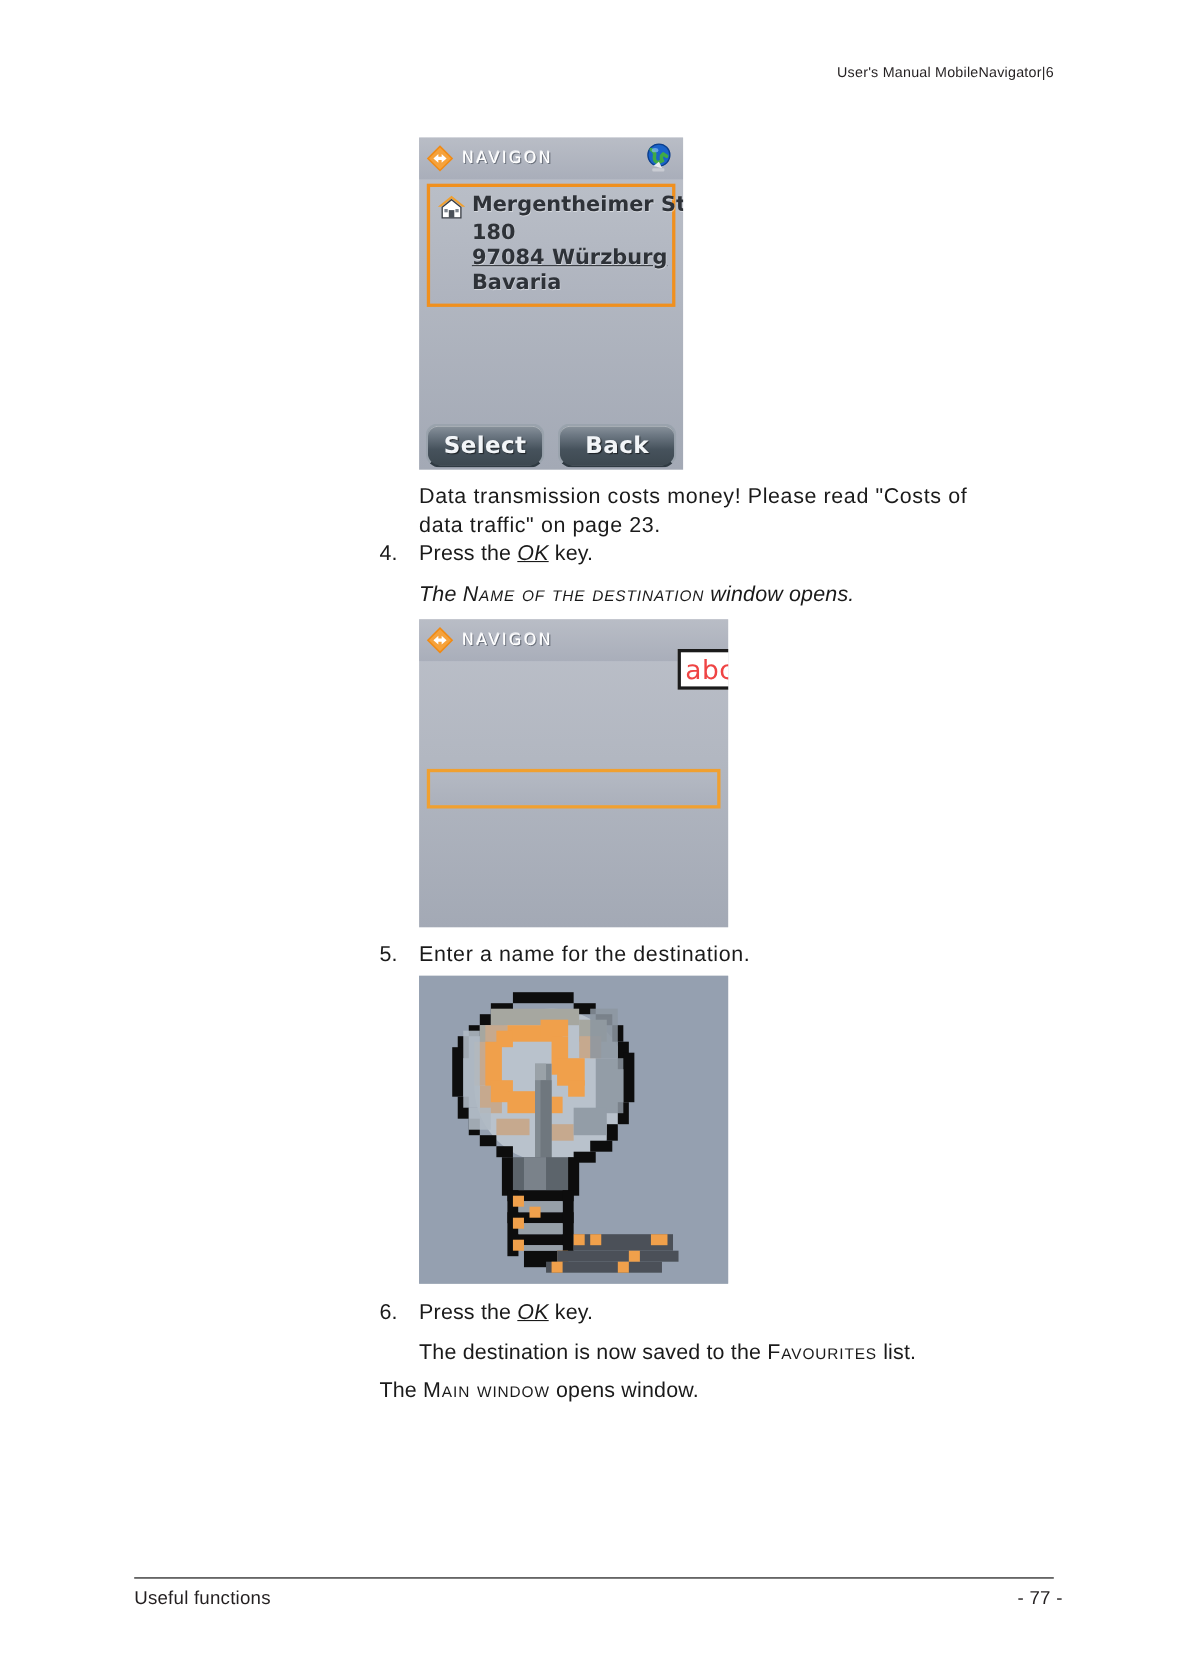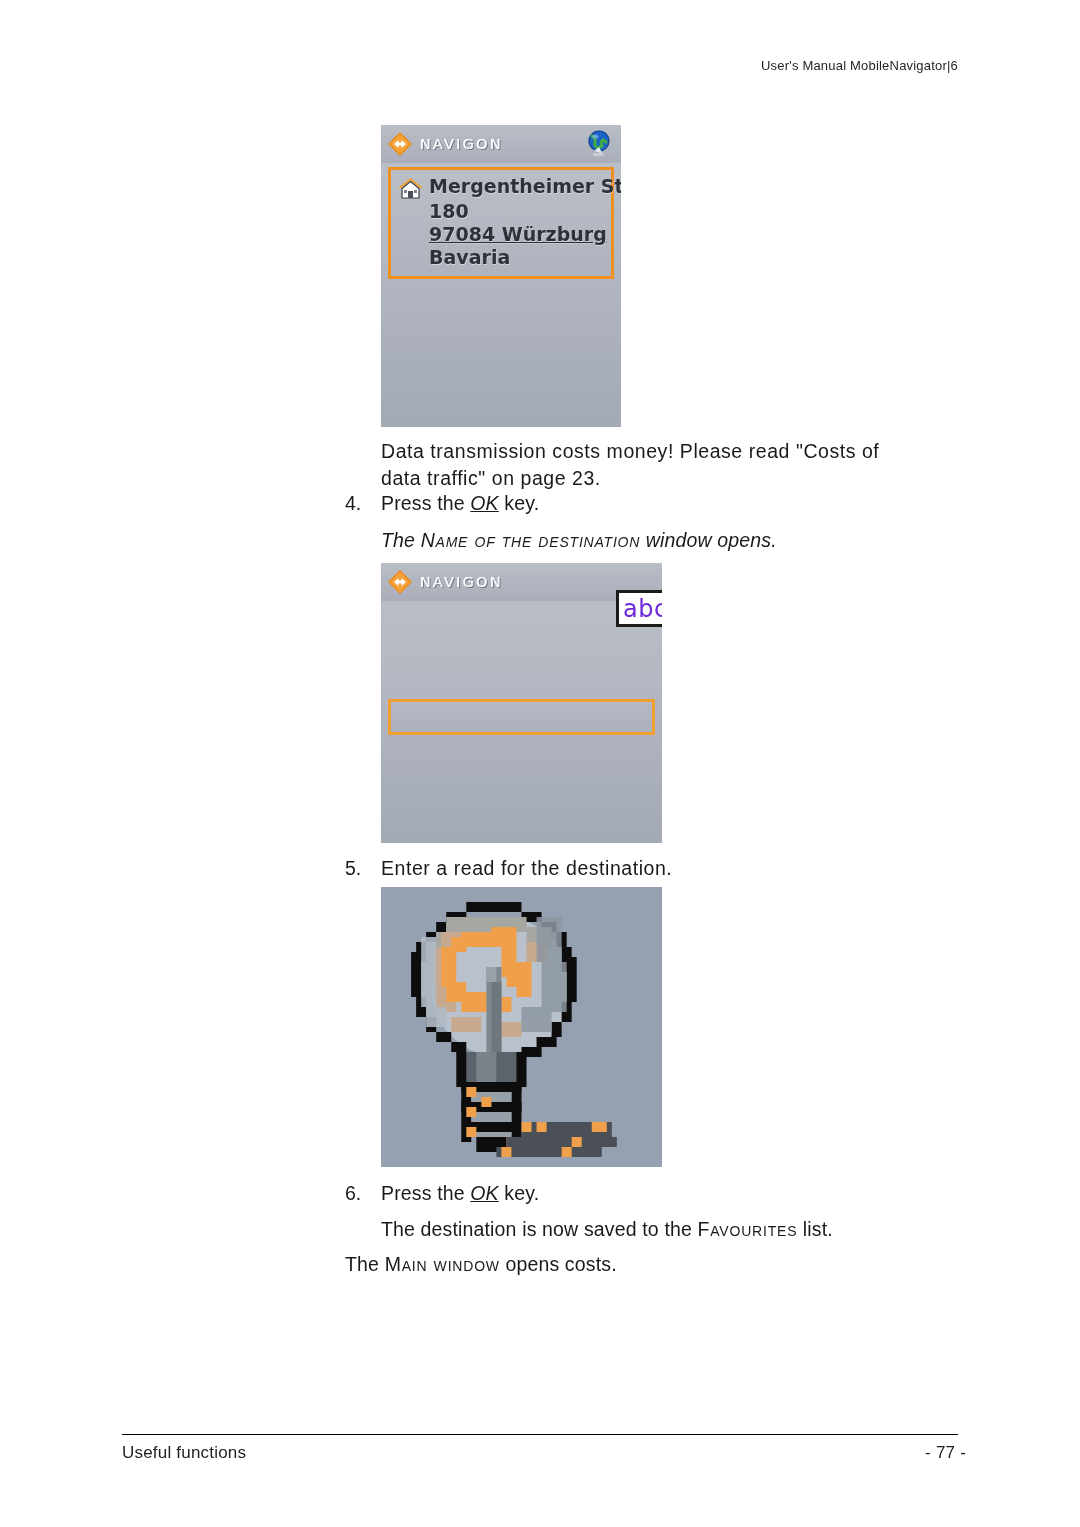--- a/index.html
+++ b/index.html
@@ -164,21 +164,21 @@
     border: 3px solid #1b1b1b;
     box-sizing: border-box;
     display: flex;
     align-items: center;
     padding-left: 4px;
     overflow: hidden;
   }
   .abc-badge span {
     font-family: "DejaVu Sans", sans-serif;
     font-size: 24px;
-    color: #6d28d9;
+    color: #ef4444;
     letter-spacing: 0.5px;
   }
   .name-input {
     position: absolute;
     left: 7px;
     right: 7px;
     top: 136px;
     height: 36px;
     border: 3px solid #f0a030;
     box-sizing: border-box;
@@ -266,20 +266,28 @@
           <rect x="17" y="14" width="3" height="3" fill="#7d848d"></rect>
         </svg>
       </div>
       <div class="addr-line">Mergentheimer Straße</div>
     </div>
     <div class="addr-line" style="padding-left:32px;">180</div>
     <div class="addr-line" style="padding-left:32px;text-decoration:underline;">97084 Würzburg</div>
     <div class="addr-line" style="padding-left:32px;">Bavaria</div>
   </div>
 
+  <div class="softkeys">
+    <div class="softkey" style="left:6px; width:108px;">
+      <span>Select</span>
+    </div>
+    <div class="softkey" style="left:126px; width:108px;">
+      <span>Back</span>
+    </div>
+  </div>
 </div>
 
 <div class="para" style="left:381px; top:438px; width:540px;">
   <span>Data transmission costs money! Please read "Costs of data traffic" on page 23.</span>
 </div>
 
 <div class="listnum" style="left:345px; top:490px;">4.</div>
 <div class="para tight" style="left:381px; top:490px; width:560px;">
   <span>Press the </span><span class="okkey">OK</span><span> key.</span>
 </div>
@@ -304,21 +312,21 @@
 
   <div class="abc-badge">
     <span>abc</span>
   </div>
 
   <div class="name-input"></div>
 
 </div>
 
 <div class="listnum" style="left:345px; top:855px;">5.</div>
-<div class="para" style="left:381px; top:855px; width:560px;">Enter a read for the destination.</div>
+<div class="para" style="left:381px; top:855px; width:560px;">Enter a name for the destination.</div>
 
 <div class="bulb-panel" style="left:381px; top:887px; width:281px; height:280px;">
   <svg class="bulb-canvas" viewBox="0 0 56 56" preserveAspectRatio="none">
     <rect x="0" y="0" width="56" height="56" fill="#95a0b0"></rect>
 
     <circle cx="24" cy="20" r="14" fill="#b9c2cc"></circle>
 
     <g fill="#0d0d0d">
       <rect x="17" y="3" width="11" height="2"></rect>
       <rect x="13" y="5" width="4" height="2"></rect>
@@ -428,18 +436,18 @@
 
 <div class="listnum" style="left:345px; top:1180px;">6.</div>
 <div class="para tight" style="left:381px; top:1180px; width:560px;">
   <span>Press the </span><span class="okkey">OK</span><span> key.</span>
 </div>
 <div class="para tight" style="left:381px; top:1216px; width:600px;">
   <span>The destination is now saved to the </span><span class="smallcaps">Favourites</span><span> list.</span>
 </div>
 
 <div class="para tight" style="left:345px; top:1251px; width:600px;">
-  <span>The </span><span class="smallcaps">Main window</span><span> opens costs.</span>
+  <span>The </span><span class="smallcaps">Main window</span><span> opens window.</span>
 </div>
 
 <div class="footer-rule"></div>
 <div class="footer-left">Useful functions</div>
 <div class="footer-right">- 77 -</div>
 
 </body></html>

